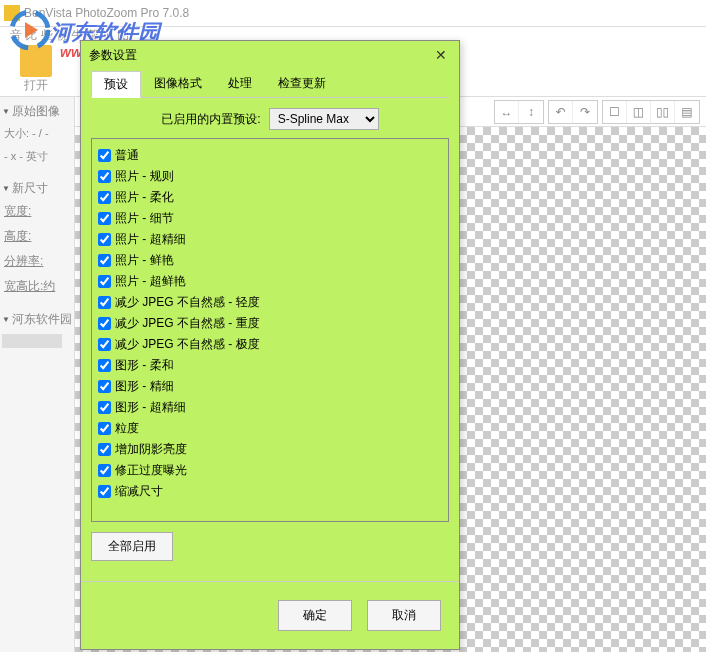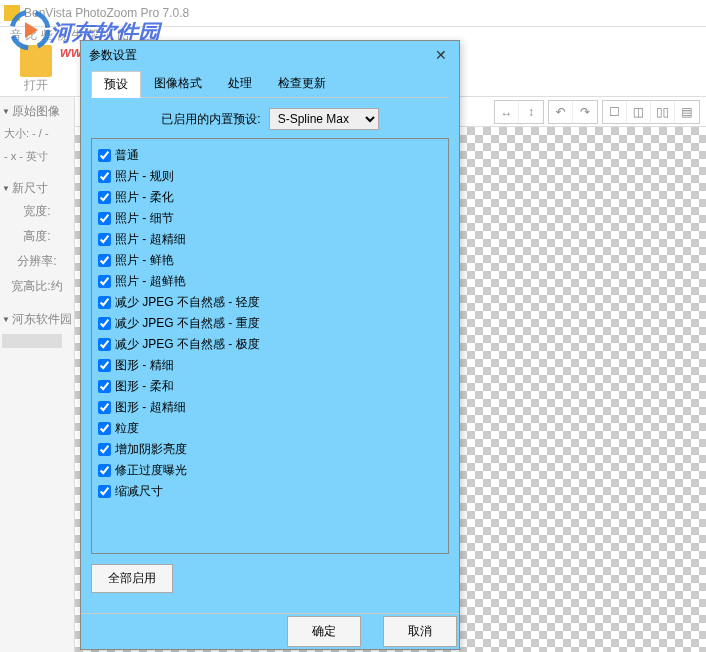--- a/index.html
+++ b/index.html
@@ -27,61 +27,61 @@
     .tool-btn .icon-box { width: 32px; height: 32px; background: #f5c040; border-radius: 2px; }
     .tool-btn .label { color: #999; }
     
     
     .main-area { display: flex; height: calc(100% - 92px); }
     .left-panel { width: 75px; background: #f5f5f5; border-right: 1px solid #ddd; padding: 4px 2px; color: #888; }
     .panel-section { margin-bottom: 10px; }
     .panel-header { display: flex; align-items: center; font-size: 11px; padding: 2px 0; }
     .panel-header::before { content: "▼"; font-size: 8px; margin-right: 2px; color: #666; }
     .panel-row { font-size: 11px; padding: 4px 2px; }
-    .panel-input-row { display: flex; justify-content: center; font-size: 11px; padding: 4px 2px; }
+    .panel-input-row { display: flex; justify-content: flex-start; font-size: 11px; padding: 4px 2px; text-decoration: underline; }
     .panel-slider { width: 60px; height: 14px; background: #ddd; margin-top: 4px; }
     
     
     .canvas-area { flex: 1; display: flex; flex-direction: column; }
     .canvas-toolbar { height: 30px; display: flex; justify-content: flex-end; align-items: center; gap: 4px; padding: 0 6px; border-bottom: 1px solid #ddd; }
     .ctb-group { display: flex; border: 1px solid #ccc; }
     .ctb-btn { width: 24px; height: 22px; display: flex; align-items: center; justify-content: center; color: #888; border-right: 1px solid #eee; }
     .ctb-btn:last-child { border-right: none; }
     .checker { flex: 1; background-image:
       linear-gradient(45deg, #ccc 25%, transparent 25%),
       linear-gradient(-45deg, #ccc 25%, transparent 25%),
       linear-gradient(45deg, transparent 75%, #ccc 75%),
       linear-gradient(-45deg, transparent 75%, #ccc 75%);
       background-size: 16px 16px;
       background-position: 0 0, 0 8px, 8px -8px, -8px 0;
       background-color: #fff; }
     
     
-    .dialog { position: absolute; top: 40px; left: 80px; width: 380px; height: 610px; background: #7dd3fc; border: 1px solid #888; box-shadow: 2px 2px 8px rgba(0,0,0,0.2); z-index: 10; display: flex; flex-direction: column; }
+    .dialog { position: absolute; top: 40px; left: 80px; width: 380px; height: 610px; background: #bef264; border: 1px solid #888; box-shadow: 2px 2px 8px rgba(0,0,0,0.2); z-index: 10; display: flex; flex-direction: column; }
     .dialog-title-row { display: flex; justify-content: space-between; padding: 6px 8px; }
     .dialog-title { font-size: 12px; }
     .dialog-close { width: 16px; height: 16px; cursor: pointer; font-size: 14px; color: #333; }
     
     .dialog-tabs { display: flex; padding: 0 10px; }
     .dialog-tab { padding: 4px 12px; border: 1px solid transparent; cursor: pointer; }
     .dialog-tab.active { border: 1px solid #ccc; border-bottom: 1px solid #fff; background: #fff; position: relative; top: 1px; }
     
     .dialog-body { border-top: 1px solid #ccc; margin: 0 10px; padding: 10px 0; flex: 1; display: flex; flex-direction: column; }
     
     .preset-row { display: flex; align-items: center; justify-content: center; gap: 8px; margin-bottom: 8px; }
     .preset-row select { padding: 2px 4px; font-size: 12px; width: 110px; border: 1px solid #aaa; }
     
     .preset-list { border: 1px solid #888; flex: 1; padding: 6px; overflow-y: auto; }
     .preset-item { display: flex; align-items: center; padding: 2px 0; gap: 4px; }
     .preset-item input[type="checkbox"] { width: 13px; height: 13px; }
     
     .dialog-buttons-row1 { display: flex; gap: 10px; padding: 10px 0; }
     .dialog-buttons-row1 button { padding: 5px 16px; border: 1px solid #aaa; background: #f5f5f5; cursor: pointer; }
     
-    .dialog-footer { border-top: 1px solid #ccc; padding: 2px; display: flex; justify-content: flex-end; gap: 22px; }
+    .dialog-footer { border-top: 1px solid #ccc; padding: 18px; display: flex; justify-content: flex-end; gap: 15px; }
     .dialog-footer button { padding: 6px 24px; border: 1px solid #aaa; background: #f5f5f5; cursor: pointer; }
   </style>
 </head>
 <body>
 
 <div class="title-bar">
   <div class="app-icon"></div>
   <span class="title">BenVista PhotoZoom Pro 7.0.8</span>
 </div>
 
@@ -223,25 +223,25 @@
       <div class="preset-item">
           <input type="checkbox" checked="" style="">
           <span>减少 JPEG 不自然感 - 重度</span>
         </div>
       <div class="preset-item">
           <input type="checkbox" checked="" style="">
           <span>减少 JPEG 不自然感 - 极度</span>
         </div>
       <div class="preset-item">
           <input type="checkbox" checked="" style="">
+          <span>图形 - 柔和</span>
+        </div>
+      <div class="preset-item">
+          <input type="checkbox" checked="" style="">
           <span>图形 - 精细</span>
-        </div>
-      <div class="preset-item">
-          <input type="checkbox" checked="" style="">
-          <span>图形 - 柔和</span>
         </div>
       <div class="preset-item">
           <input type="checkbox" checked="" style="">
           <span>图形 - 超精细</span>
         </div>
       <div class="preset-item">
           <input type="checkbox" checked="" style="">
           <span>粒度</span>
         </div>
       <div class="preset-item">

